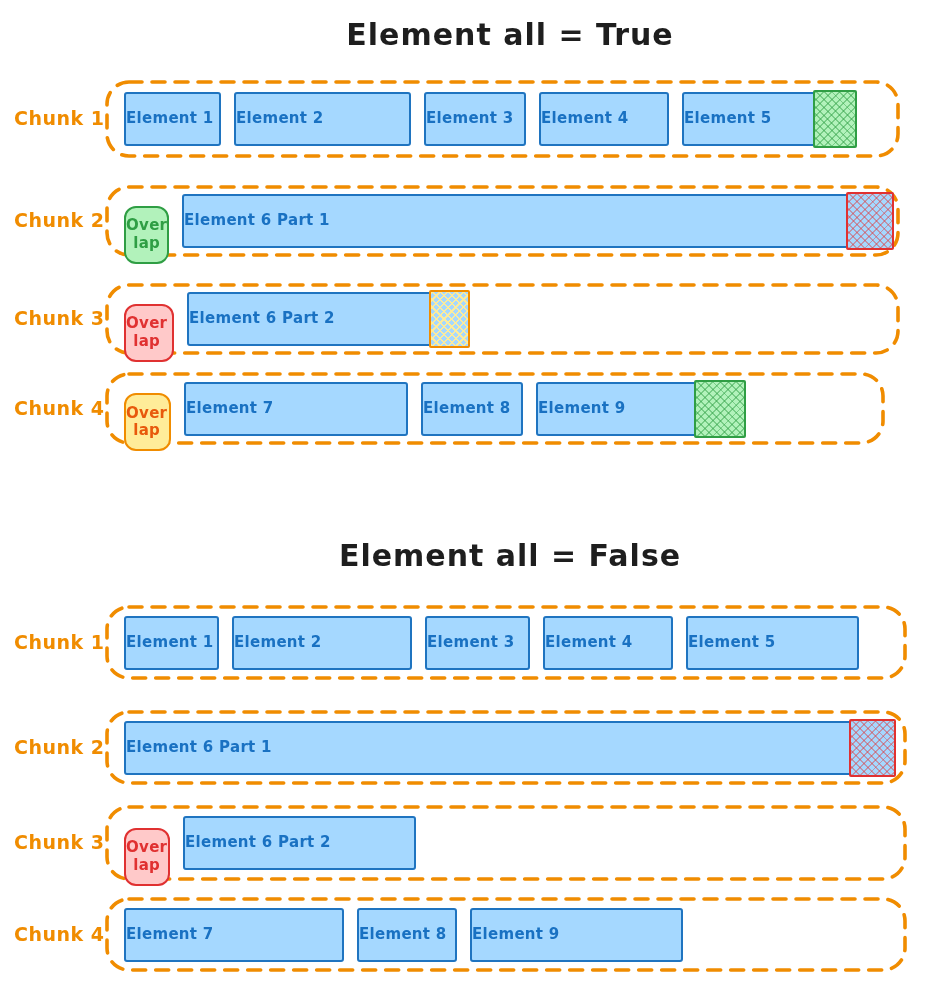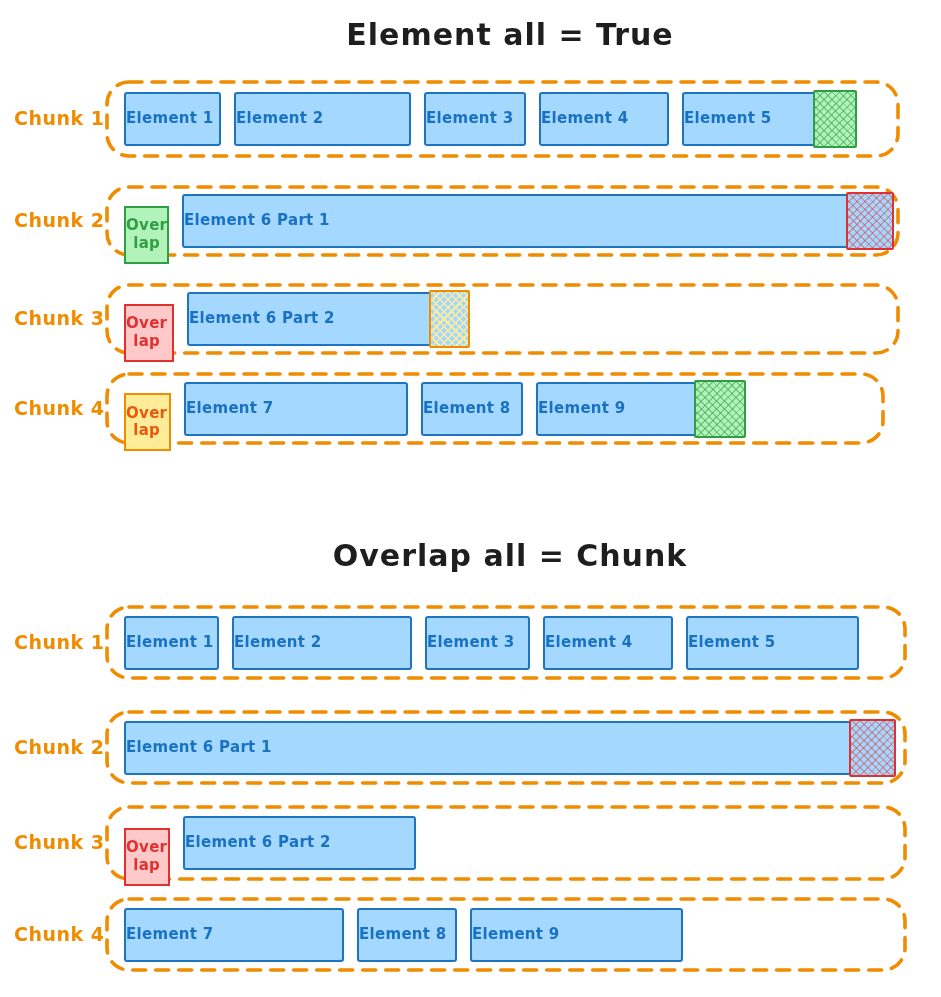--- a/index.html
+++ b/index.html
@@ -57,21 +57,21 @@
     text-align:center;
     line-height:1.15;
     white-space:pre-line;
   }
   .element{
     height:54px;
     background:var(--blue-fill);
     border:2px solid var(--blue-border);
   }
   .element span{color:var(--blue-text);}
-  .overlap{height:58px;border-radius:0;margin-top:27px;}
+  .overlap{height:58px;border-radius:12px;margin-top:27px;}
   .ov-green{background:var(--green-fill);border:2px solid var(--green-border);}
   .ov-green span{color:var(--green-text);}
   .ov-red{background:var(--red-fill);border:2px solid var(--red-border);}
   .ov-red span{color:var(--red-text);}
   .ov-yellow{background:var(--yellow-fill);border:2px solid var(--yellow-border);}
   .ov-yellow span{color:var(--yellow-text);}
   .tail{
     position:absolute;
     right:-2px;top:-4px;
     height:calc(100% + 8px);
@@ -169,21 +169,21 @@
         <span>Element 7</span>
       </div>
       <div class="box element" style="width: 102px;">
         <span>Element 8</span>
       </div>
       <div class="box element" style="width: 210px;">
         <span>Element 9</span>
         <div class="tail tail-green" style="width: 52px;"></div>
       </div>
     </div>
-    <div class="title" style="top: 538px;">Overlap all = Chunk</div>
+    <div class="title" style="top: 538px;">Element all = False</div>
     <div class="chunk-label" style="top: 630.5px;">Chunk 1</div>
     <div class="chunk" style="left: 105px; top: 605px; width: 802px; height: 75px;">
       <svg class="border-layer" width="802" height="75">
         <rect x="2" y="2" width="798" height="71" rx="22" fill="none" stroke="#f08c00" stroke-width="3.6" stroke-linecap="round" stroke-dasharray="13 10"></rect>
       </svg>
       <div class="box element" style="width: 95px;">
         <span>Element 1</span>
       </div>
       <div class="box element" style="width: 180px;">
         <span>Element 2</span>

